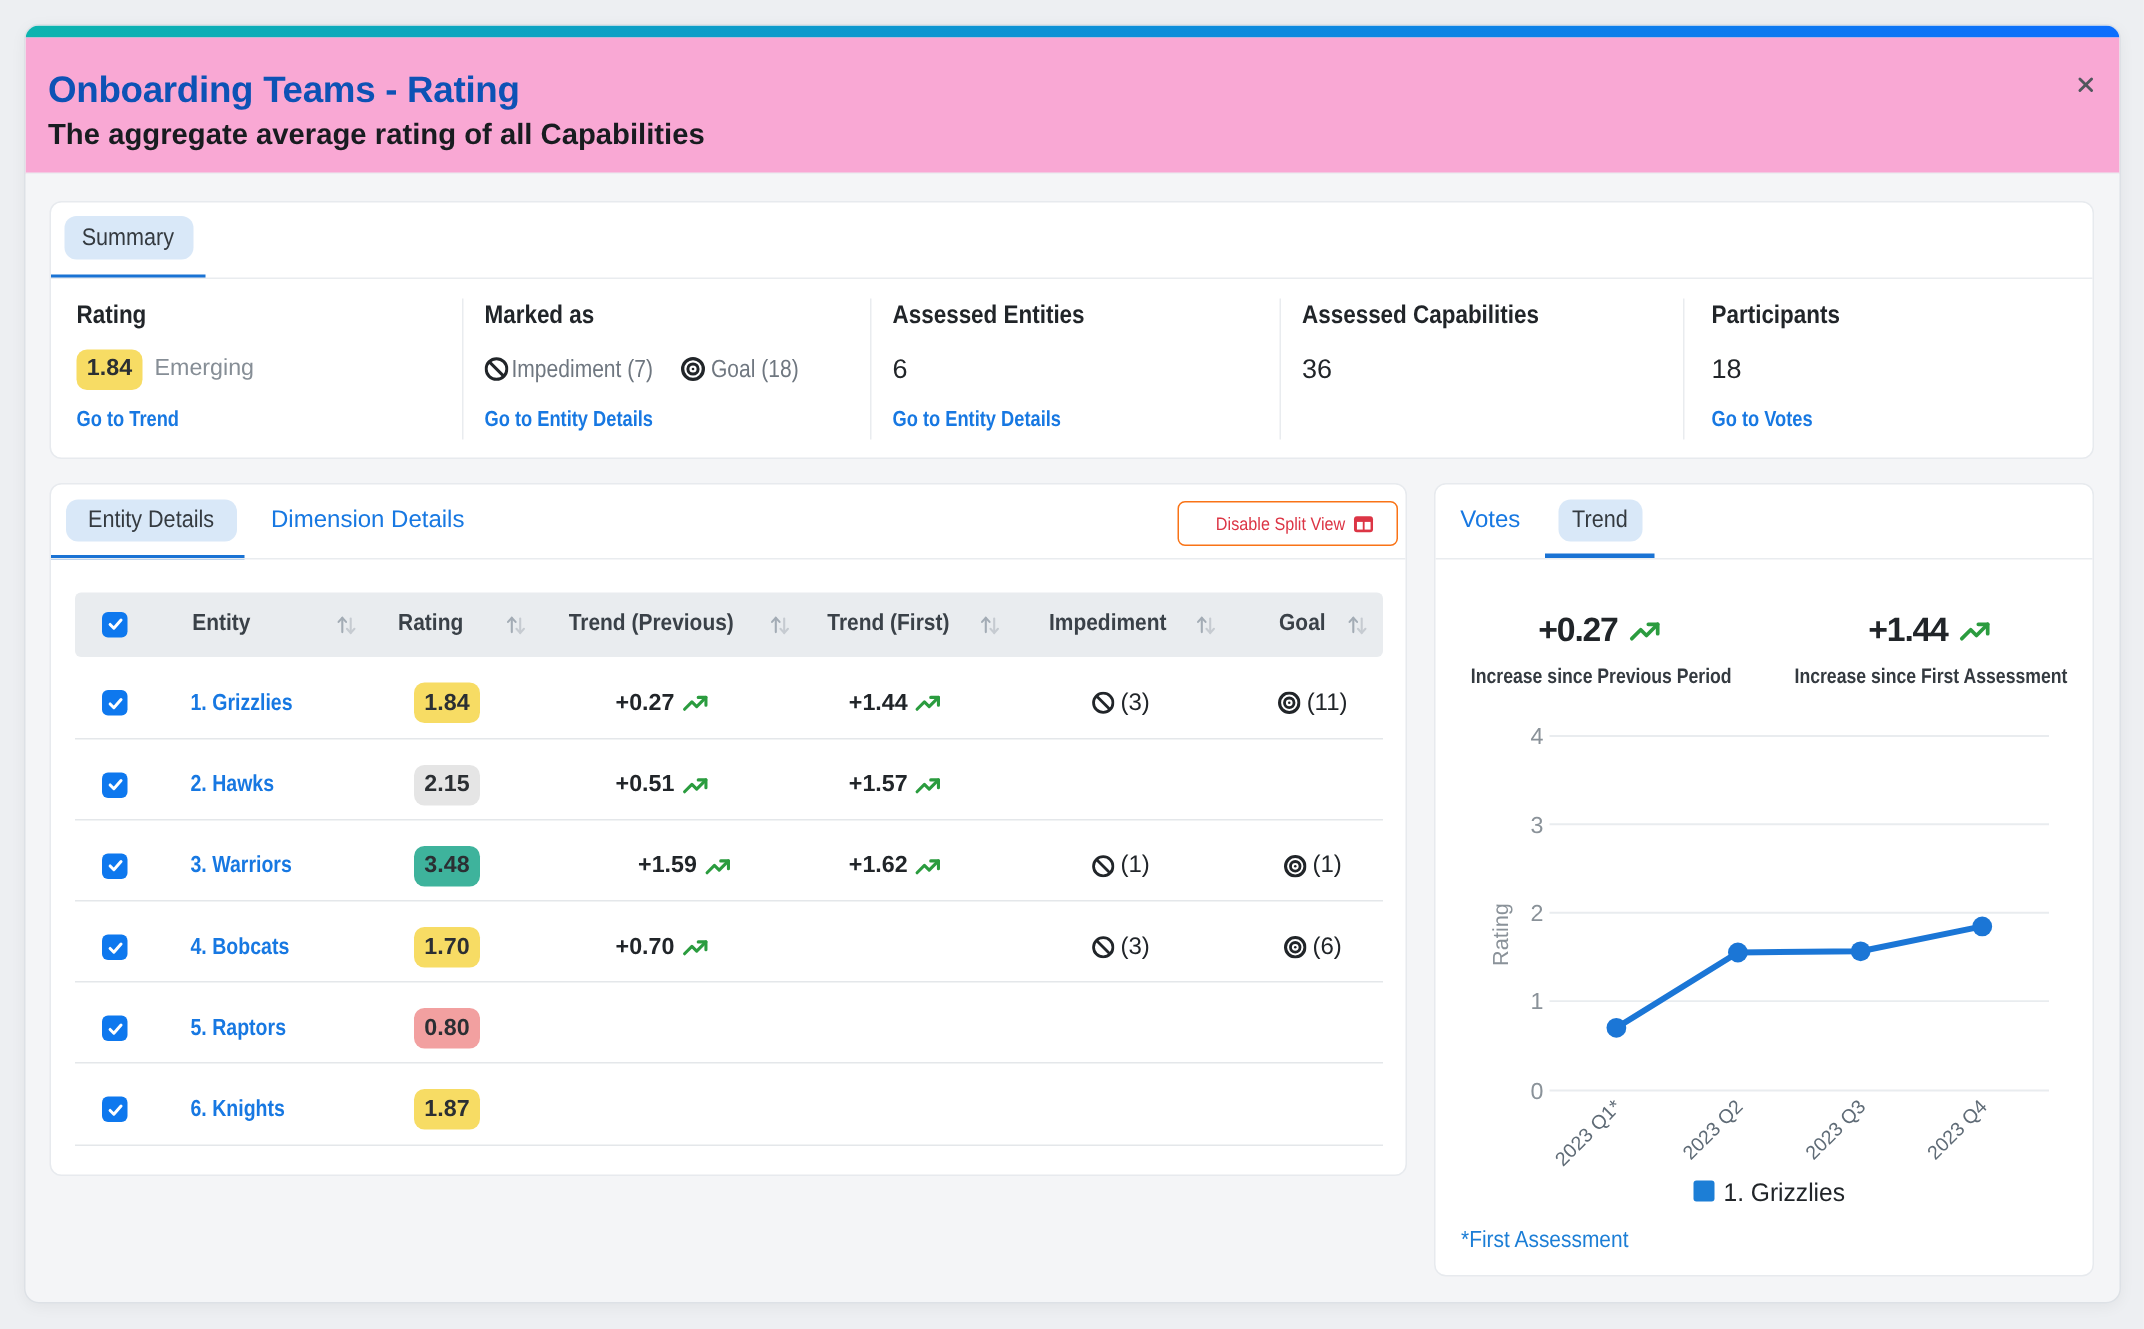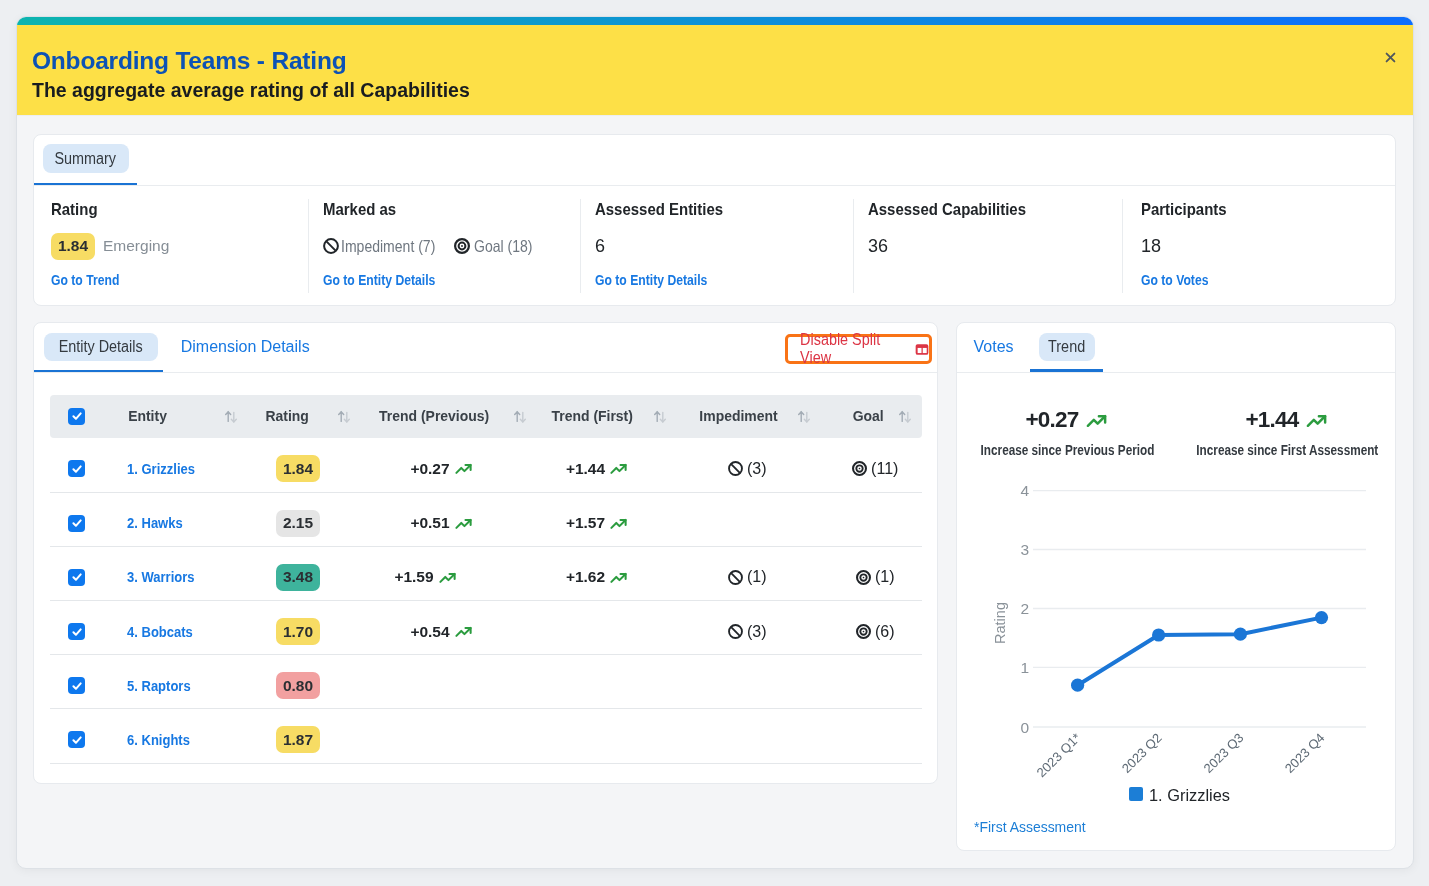--- a/index.html
+++ b/index.html
@@ -1,18 +1,18 @@
 <!DOCTYPE html>
 <html><head><meta charset="utf-8">
 <style>
 * { margin:0; padding:0; box-sizing:border-box; }
 html,body { width:1429px; height:886px; background:#edeff2; font-family:"Liberation Sans",sans-serif; position:relative; overflow:hidden; }
 .modal { position:absolute; left:16px; top:16px; width:1398px; height:853px; background:#f4f5f7; border:1px solid #dde1e6; border-radius:10px; box-shadow:0 2px 10px rgba(0,0,0,0.05); overflow:hidden; }
 .grad { position:absolute; left:0; top:0; width:100%; height:8px; background:linear-gradient(90deg,#0db4af,#0d6efd); }
-.mhead { position:absolute; left:0; top:8px; width:100%; height:91px; background:#fde047; border-bottom:1px solid #eceef1; }
+.mhead { position:absolute; left:0; top:8px; width:100%; height:91px; background:#f9a8d4; border-bottom:1px solid #eceef1; }
 .title { position:absolute; left:15px; top:22px; font-size:24.5px; font-weight:bold; color:#0d52b5; letter-spacing:-0.2px; }
 .subtitle { position:absolute; left:15px; top:54px; font-size:19.5px; font-weight:bold; color:#181c20;text-align:center; }
 .close { position:absolute; right:17px; top:24px; }
 .card { position:absolute; background:#fff; border:1px solid #e7eaee; border-radius:8px; }
 .tabbg { position:absolute; background:#d9e8f8; border-radius:8px; color:#343a40; font-size:16px; display:flex; align-items:center; justify-content:center; }
 .tabline { position:absolute; height:3px; background:#1a73d4; }
 .hline { position:absolute; height:1px; background:#e9ecef; }
 .vsep { position:absolute; top:64px; height:94px; width:1px; background:#e9ecef; }
 .scol { position:absolute; top:0; }
 .shead { position:absolute; top:65px; font-size:17px; font-weight:bold; color:#212529; white-space:nowrap; }
@@ -105,21 +105,21 @@
 <div class="vsep" style="left:1087.7px"></div>
 </div>
 
 <div class="card" style="left:33px; top:322px; width:905px; height:462px">
   <div class="tabbg" style="left:9.5px; top:9.5px; width:114px; height:28.5px">
       <span class="sx9">Entity Details</span>
     </div>
   <div style="position:absolute; left:146.7px; top:9.5px; height:28.5px; display:flex; align-items:center; font-size:16px; color:#1778e2">Dimension Details</div>
   <div class="tabline" style="left:0; top:47px; width:128.6px"></div>
   <div class="hline" style="left:0; right:0; top:49px"></div>
-  <div style="position:absolute; left:751px; top:11px; width:147px; height:30px; border:3px solid #f97316; border-radius:5px; display:flex; align-items:center; justify-content:center; color:#dc3545; font-size:16px">
+  <div style="position:absolute; left:751px; top:11px; width:147px; height:30px; border:1px solid #f97316; border-radius:5px; display:flex; align-items:center; justify-content:center; color:#dc3545; font-size:12px">
       <span style="display:inline-block;transform:scaleX(0.9);transform-origin:100% 50%">Disable Split View</span>
       <svg width="14" height="13" viewBox="0 0 17 15" style="margin-left:6px;flex:0 0 auto">
         <rect x="0.8" y="1" width="15.4" height="13" rx="2.4" fill="#dc3545"></rect>
         <rect x="3.2" y="5.6" width="4.7" height="6.2" fill="#fff"></rect>
         <rect x="9.4" y="5.6" width="4.8" height="6.2" fill="#fff"></rect>
       </svg>
     </div>
   <div class="thead">
     <div class="hc" style="left:1px;width:60px;justify-content:flex-start;padding-left:17px">
         <div class="cb">
@@ -289,21 +289,21 @@
             <path d="M2.4 6.3 L4.9 8.8 L9.7 3.4" fill="none" stroke="#fff" stroke-width="2" stroke-linecap="round" stroke-linejoin="round"></path>
           </svg>
         </div>
       </div>
 <div class="cc el" style="left:61px;width:135px">
         <span class="sx84">3. Warriors</span>
       </div>
 <div class="cc" style="left:193px;width:110px">
         <span class="badge" style="background:#3eb39c">3.48</span>
       </div>
-<div class="cc tv" style="left:288px;width:175px">
+<div class="cc tv" style="left:319px;width:175px">
         <span>+1.59</span>
         <svg width="19" height="19" viewBox="0 0 24 24" style="flex:0 0 auto">
           <path d="M3 17.5 L9.2 11.3 L13.2 15.3 L21 7.5" fill="none" stroke="#2b9c3f" stroke-width="2.6" stroke-linecap="round" stroke-linejoin="round"></path>
           <path d="M14.5 7.5 H21 V14" fill="none" stroke="#2b9c3f" stroke-width="2.6" stroke-linecap="round" stroke-linejoin="round"></path>
         </svg>
       </div>
 <div class="cc tv" style="left:476px;width:142px">
         <span>+1.62</span>
         <svg width="19" height="19" viewBox="0 0 24 24" style="flex:0 0 auto">
           <path d="M3 17.5 L9.2 11.3 L13.2 15.3 L21 7.5" fill="none" stroke="#2b9c3f" stroke-width="2.6" stroke-linecap="round" stroke-linejoin="round"></path>
@@ -335,21 +335,21 @@
           </svg>
         </div>
       </div>
 <div class="cc el" style="left:61px;width:135px">
         <span class="sx84">4. Bobcats</span>
       </div>
 <div class="cc" style="left:193px;width:110px">
         <span class="badge" style="background:#f7dc64">1.70</span>
       </div>
 <div class="cc tv" style="left:304px;width:175px">
-        <span>+0.54</span>
+        <span>+0.70</span>
         <svg width="19" height="19" viewBox="0 0 24 24" style="flex:0 0 auto">
           <path d="M3 17.5 L9.2 11.3 L13.2 15.3 L21 7.5" fill="none" stroke="#2b9c3f" stroke-width="2.6" stroke-linecap="round" stroke-linejoin="round"></path>
           <path d="M14.5 7.5 H21 V14" fill="none" stroke="#2b9c3f" stroke-width="2.6" stroke-linecap="round" stroke-linejoin="round"></path>
         </svg>
       </div>
 <div class="cc mv" style="left:625px;width:144px">
         <svg width="15" height="15" viewBox="0 0 16 16" style="flex:0 0 auto">
           <circle cx="8" cy="8" r="6.9" fill="none" stroke="#212529" stroke-width="2.0"></circle>
           <line x1="3.4" y1="3.4" x2="12.6" y2="12.6" stroke="#212529" stroke-width="2.0"></line>
         </svg>

